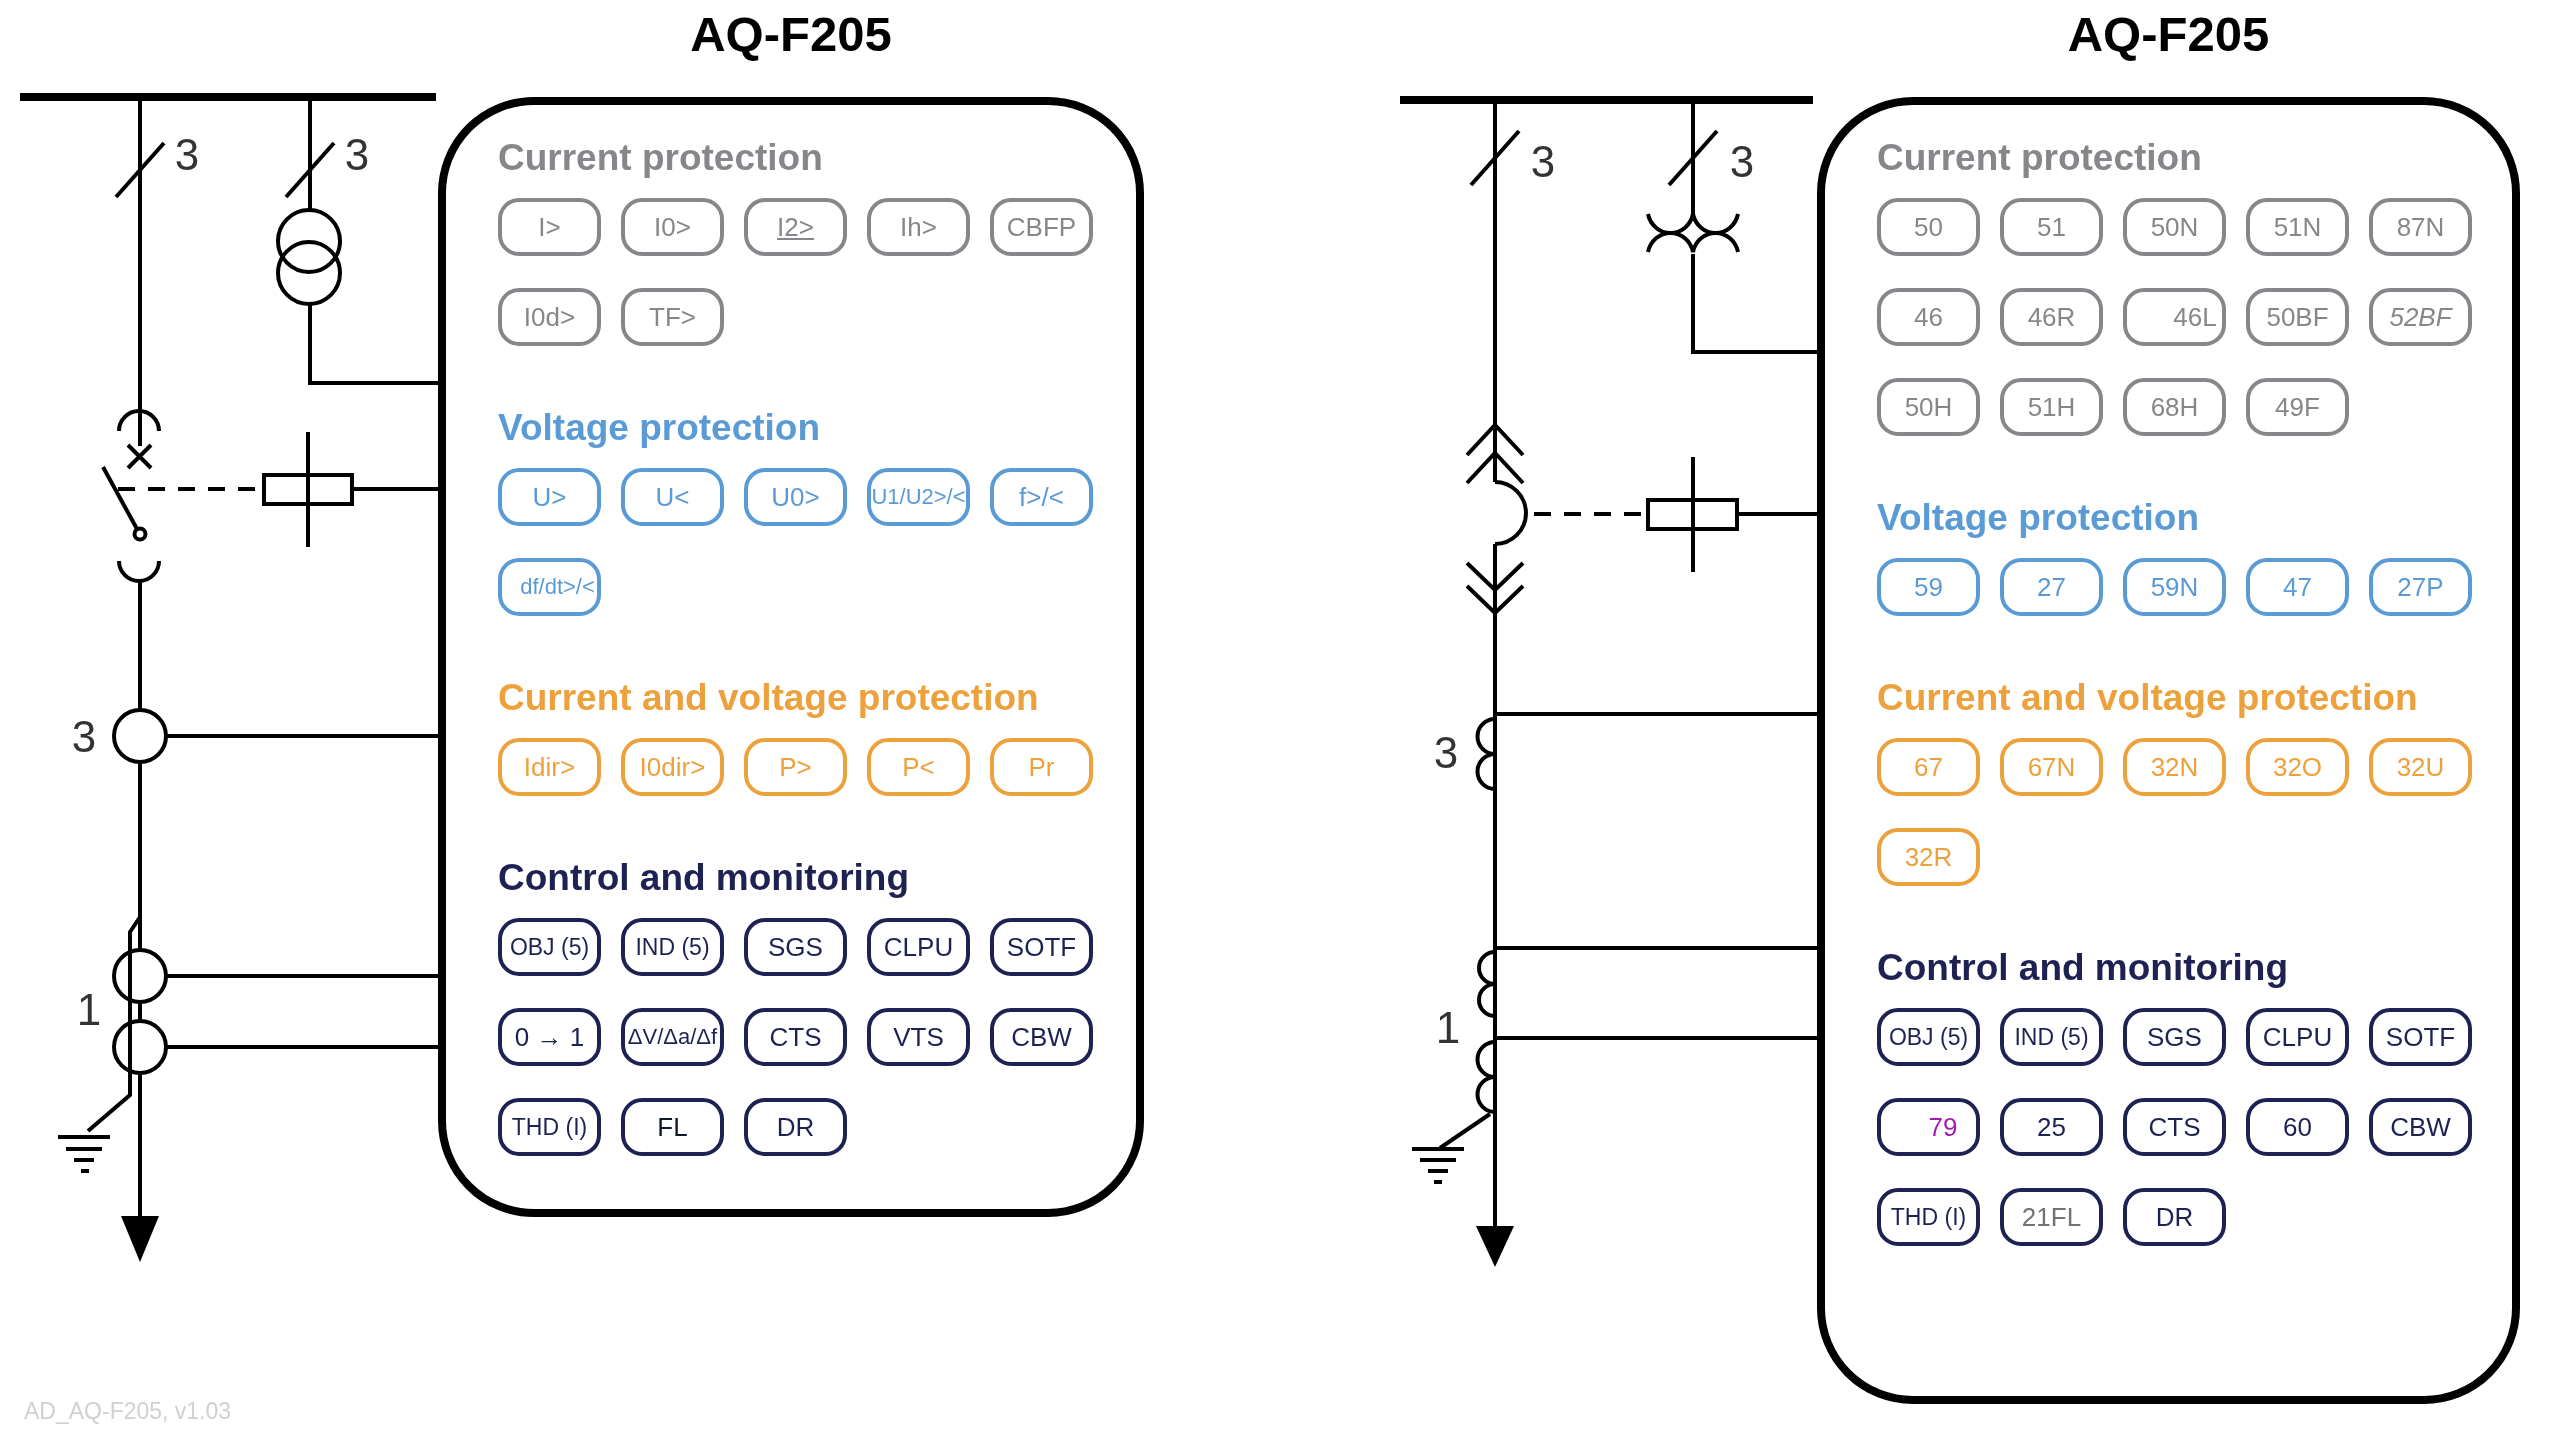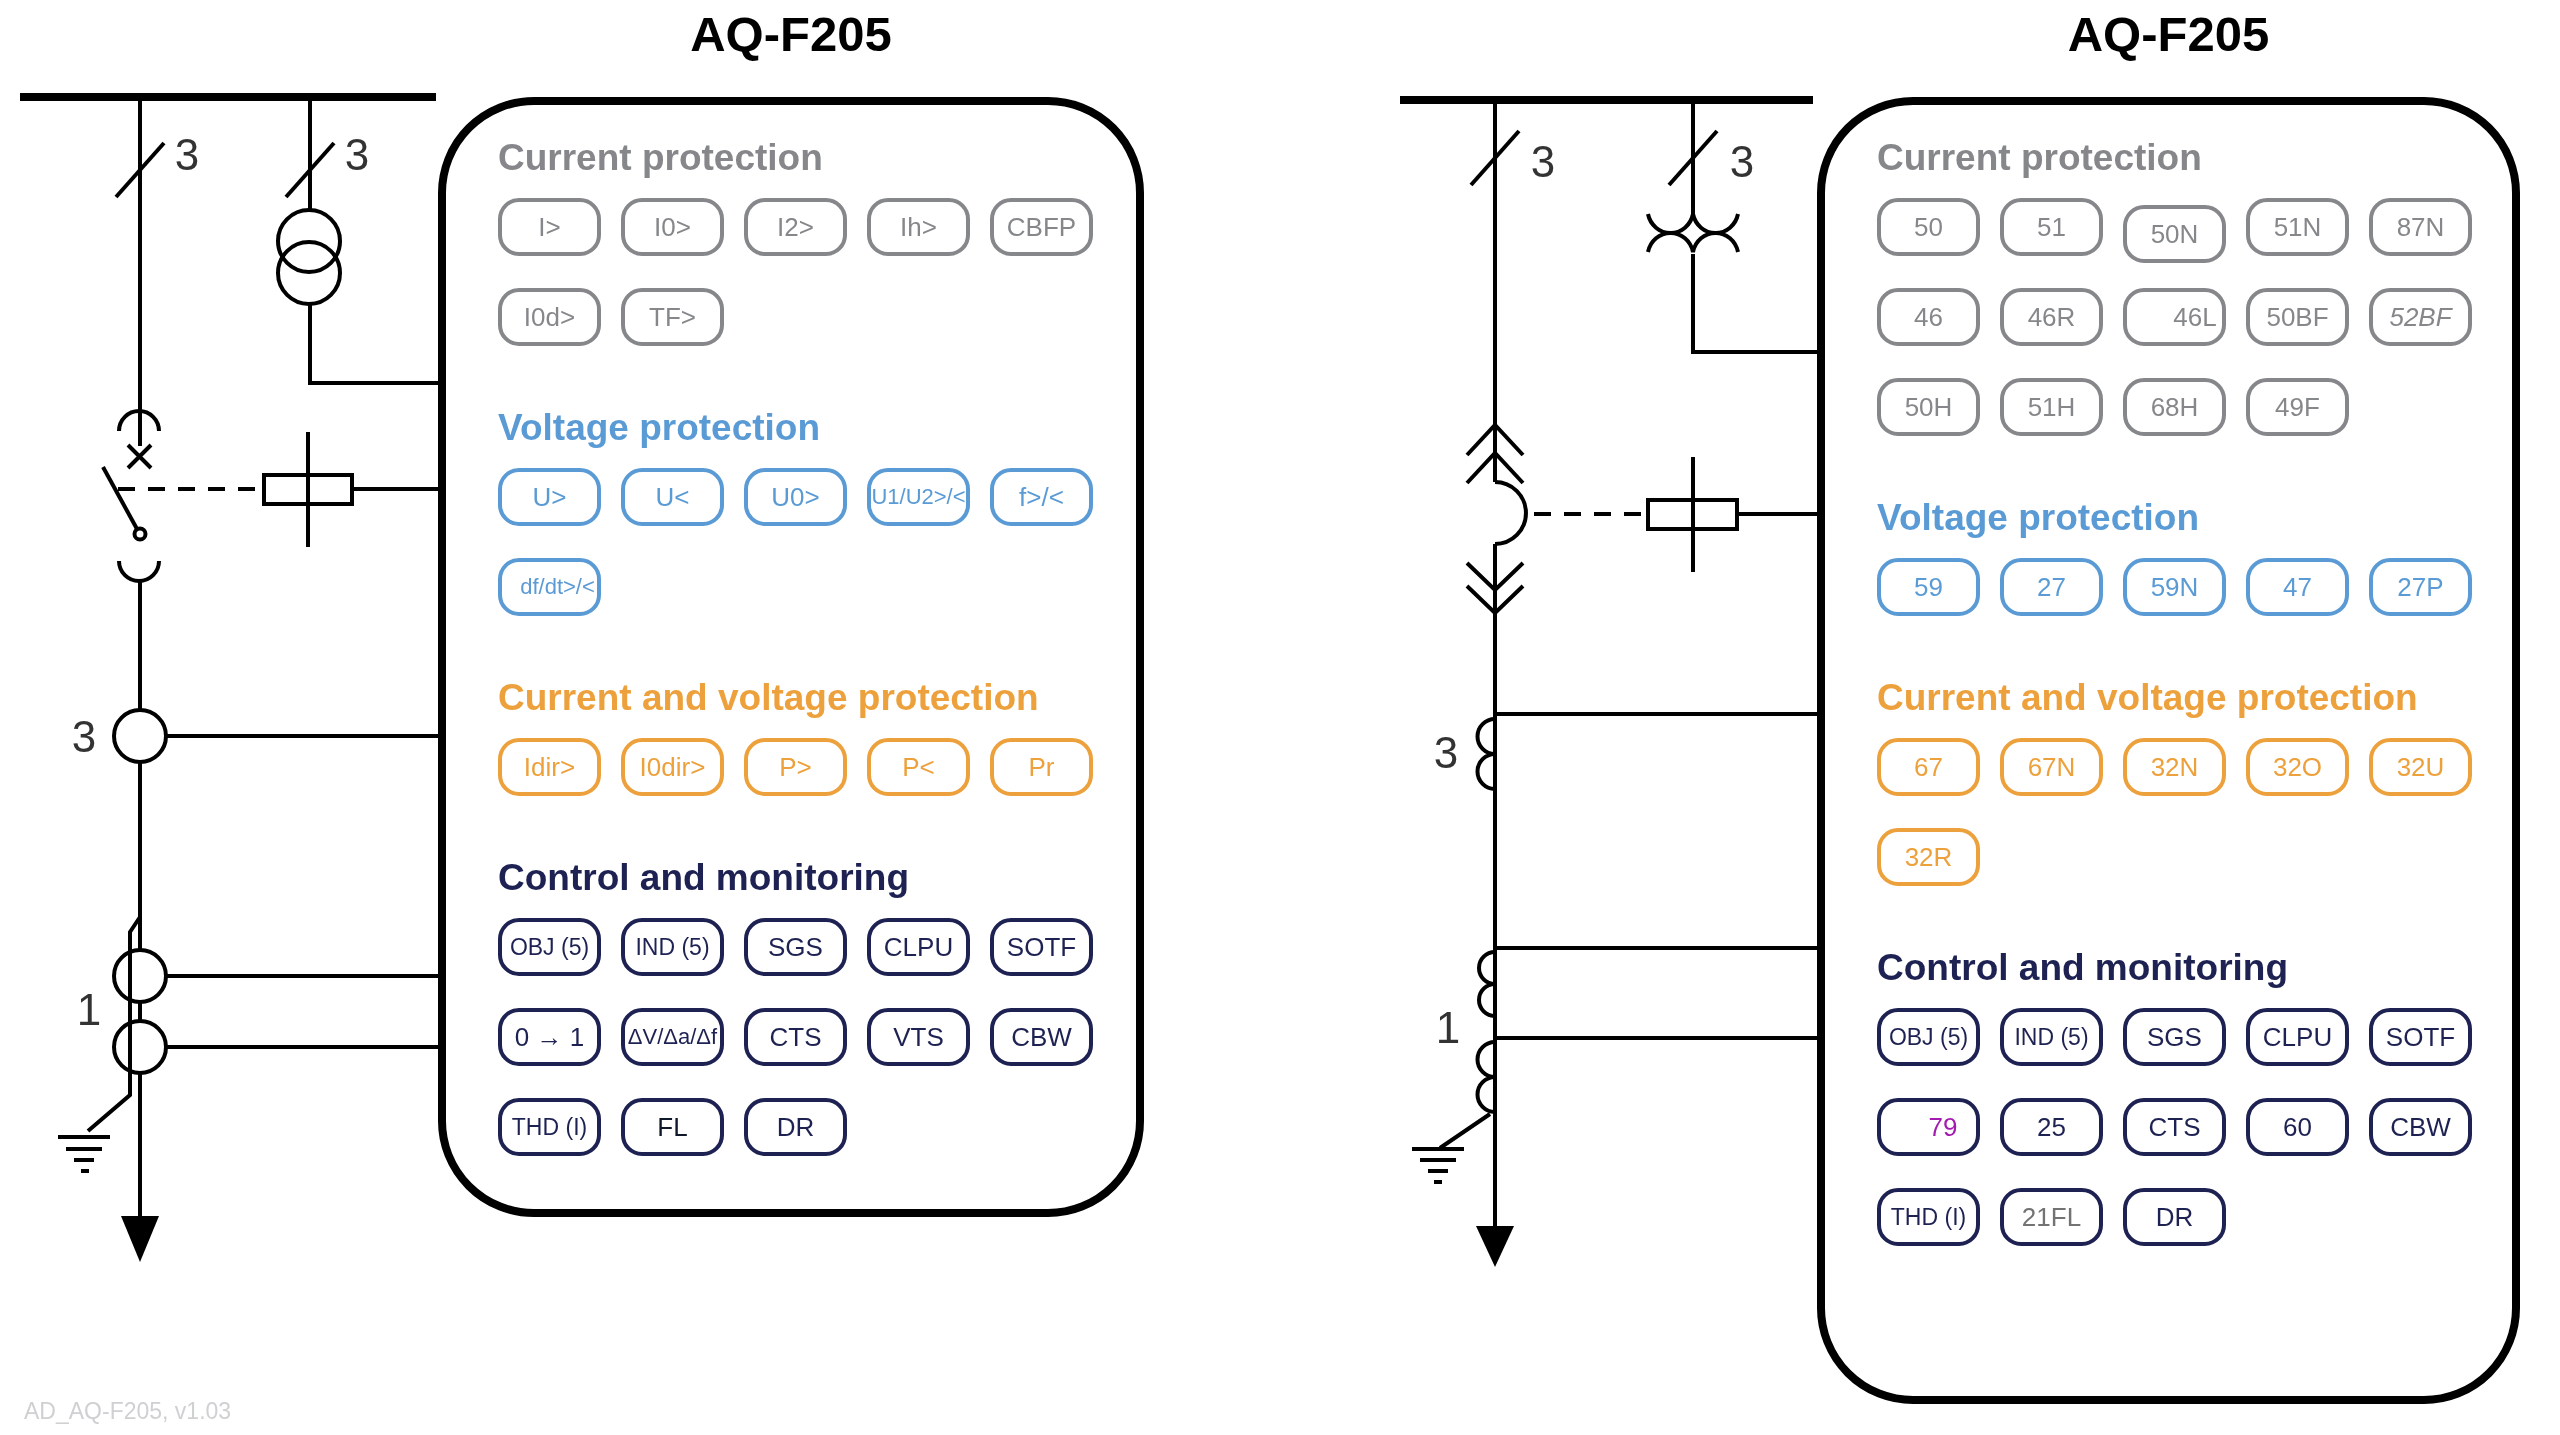--- a/index.html
+++ b/index.html
@@ -165,21 +165,21 @@
 
   <div class="panel-title t-left">AQ-F205</div>
   <div class="panel-title t-right">AQ-F205</div>
 
   <div class="panel panel-left">
       <div class="section">
         <div class="sec-title" style="color: rgb(133, 135, 138);">Current protection</div>
         <div class="row">
           <div class="fn-btn" style="border-color: rgb(133, 135, 138); color: rgb(133, 135, 138);">I&gt;</div>
           <div class="fn-btn" style="border-color: rgb(133, 135, 138); color: rgb(133, 135, 138);">I0&gt;</div>
-          <div class="fn-btn" style="border-color: rgb(133, 135, 138); color: rgb(133, 135, 138);">I2&gt;</div>
+          <div class="fn-btn" style="border-color: rgb(133, 135, 138); color: rgb(133, 135, 138); text-decoration: underline;">I2&gt;</div>
           <div class="fn-btn" style="border-color: rgb(133, 135, 138); color: rgb(133, 135, 138);">Ih&gt;</div>
           <div class="fn-btn" style="border-color: rgb(133, 135, 138); color: rgb(133, 135, 138);">CBFP</div>
         </div>
         <div class="row">
           <div class="fn-btn" style="border-color: rgb(133, 135, 138); color: rgb(133, 135, 138);">I0d&gt;</div>
           <div class="fn-btn" style="border-color: rgb(133, 135, 138); color: rgb(133, 135, 138);">TF&gt;</div>
         </div>
       </div>
       <div class="section">
         <div class="sec-title" style="color: rgb(91, 155, 213);">Voltage protection</div>
@@ -226,21 +226,21 @@
           <div class="fn-btn" style="border-color: rgb(30, 34, 83); color: rgb(30, 34, 83);">DR</div>
         </div>
       </div>
     </div>
   <div class="panel panel-right">
       <div class="section">
         <div class="sec-title" style="color: rgb(133, 135, 138);">Current protection</div>
         <div class="row">
           <div class="fn-btn" style="border-color: rgb(133, 135, 138); color: rgb(133, 135, 138);">50</div>
           <div class="fn-btn" style="border-color: rgb(133, 135, 138); color: rgb(133, 135, 138);">51</div>
-          <div class="fn-btn" style="border-color: rgb(133, 135, 138); color: rgb(133, 135, 138); margin-top: 7px;">50N</div>
+          <div class="fn-btn" style="border-color: rgb(133, 135, 138); color: rgb(133, 135, 138);">50N</div>
           <div class="fn-btn" style="border-color: rgb(133, 135, 138); color: rgb(133, 135, 138);">51N</div>
           <div class="fn-btn" style="border-color: rgb(133, 135, 138); color: rgb(133, 135, 138);">87N</div>
         </div>
         <div class="row">
           <div class="fn-btn" style="border-color: rgb(133, 135, 138); color: rgb(133, 135, 138);">46</div>
           <div class="fn-btn" style="border-color: rgb(133, 135, 138); color: rgb(133, 135, 138);">46R</div>
           <div class="fn-btn" style="border-color: rgb(133, 135, 138); color: rgb(133, 135, 138); padding-left: 41px;">46L</div>
           <div class="fn-btn" style="border-color: rgb(133, 135, 138); color: rgb(133, 135, 138);">50BF</div>
           <div class="fn-btn" style="border-color: rgb(133, 135, 138); color: rgb(133, 135, 138); font-style: italic;">52BF</div>
         </div>

